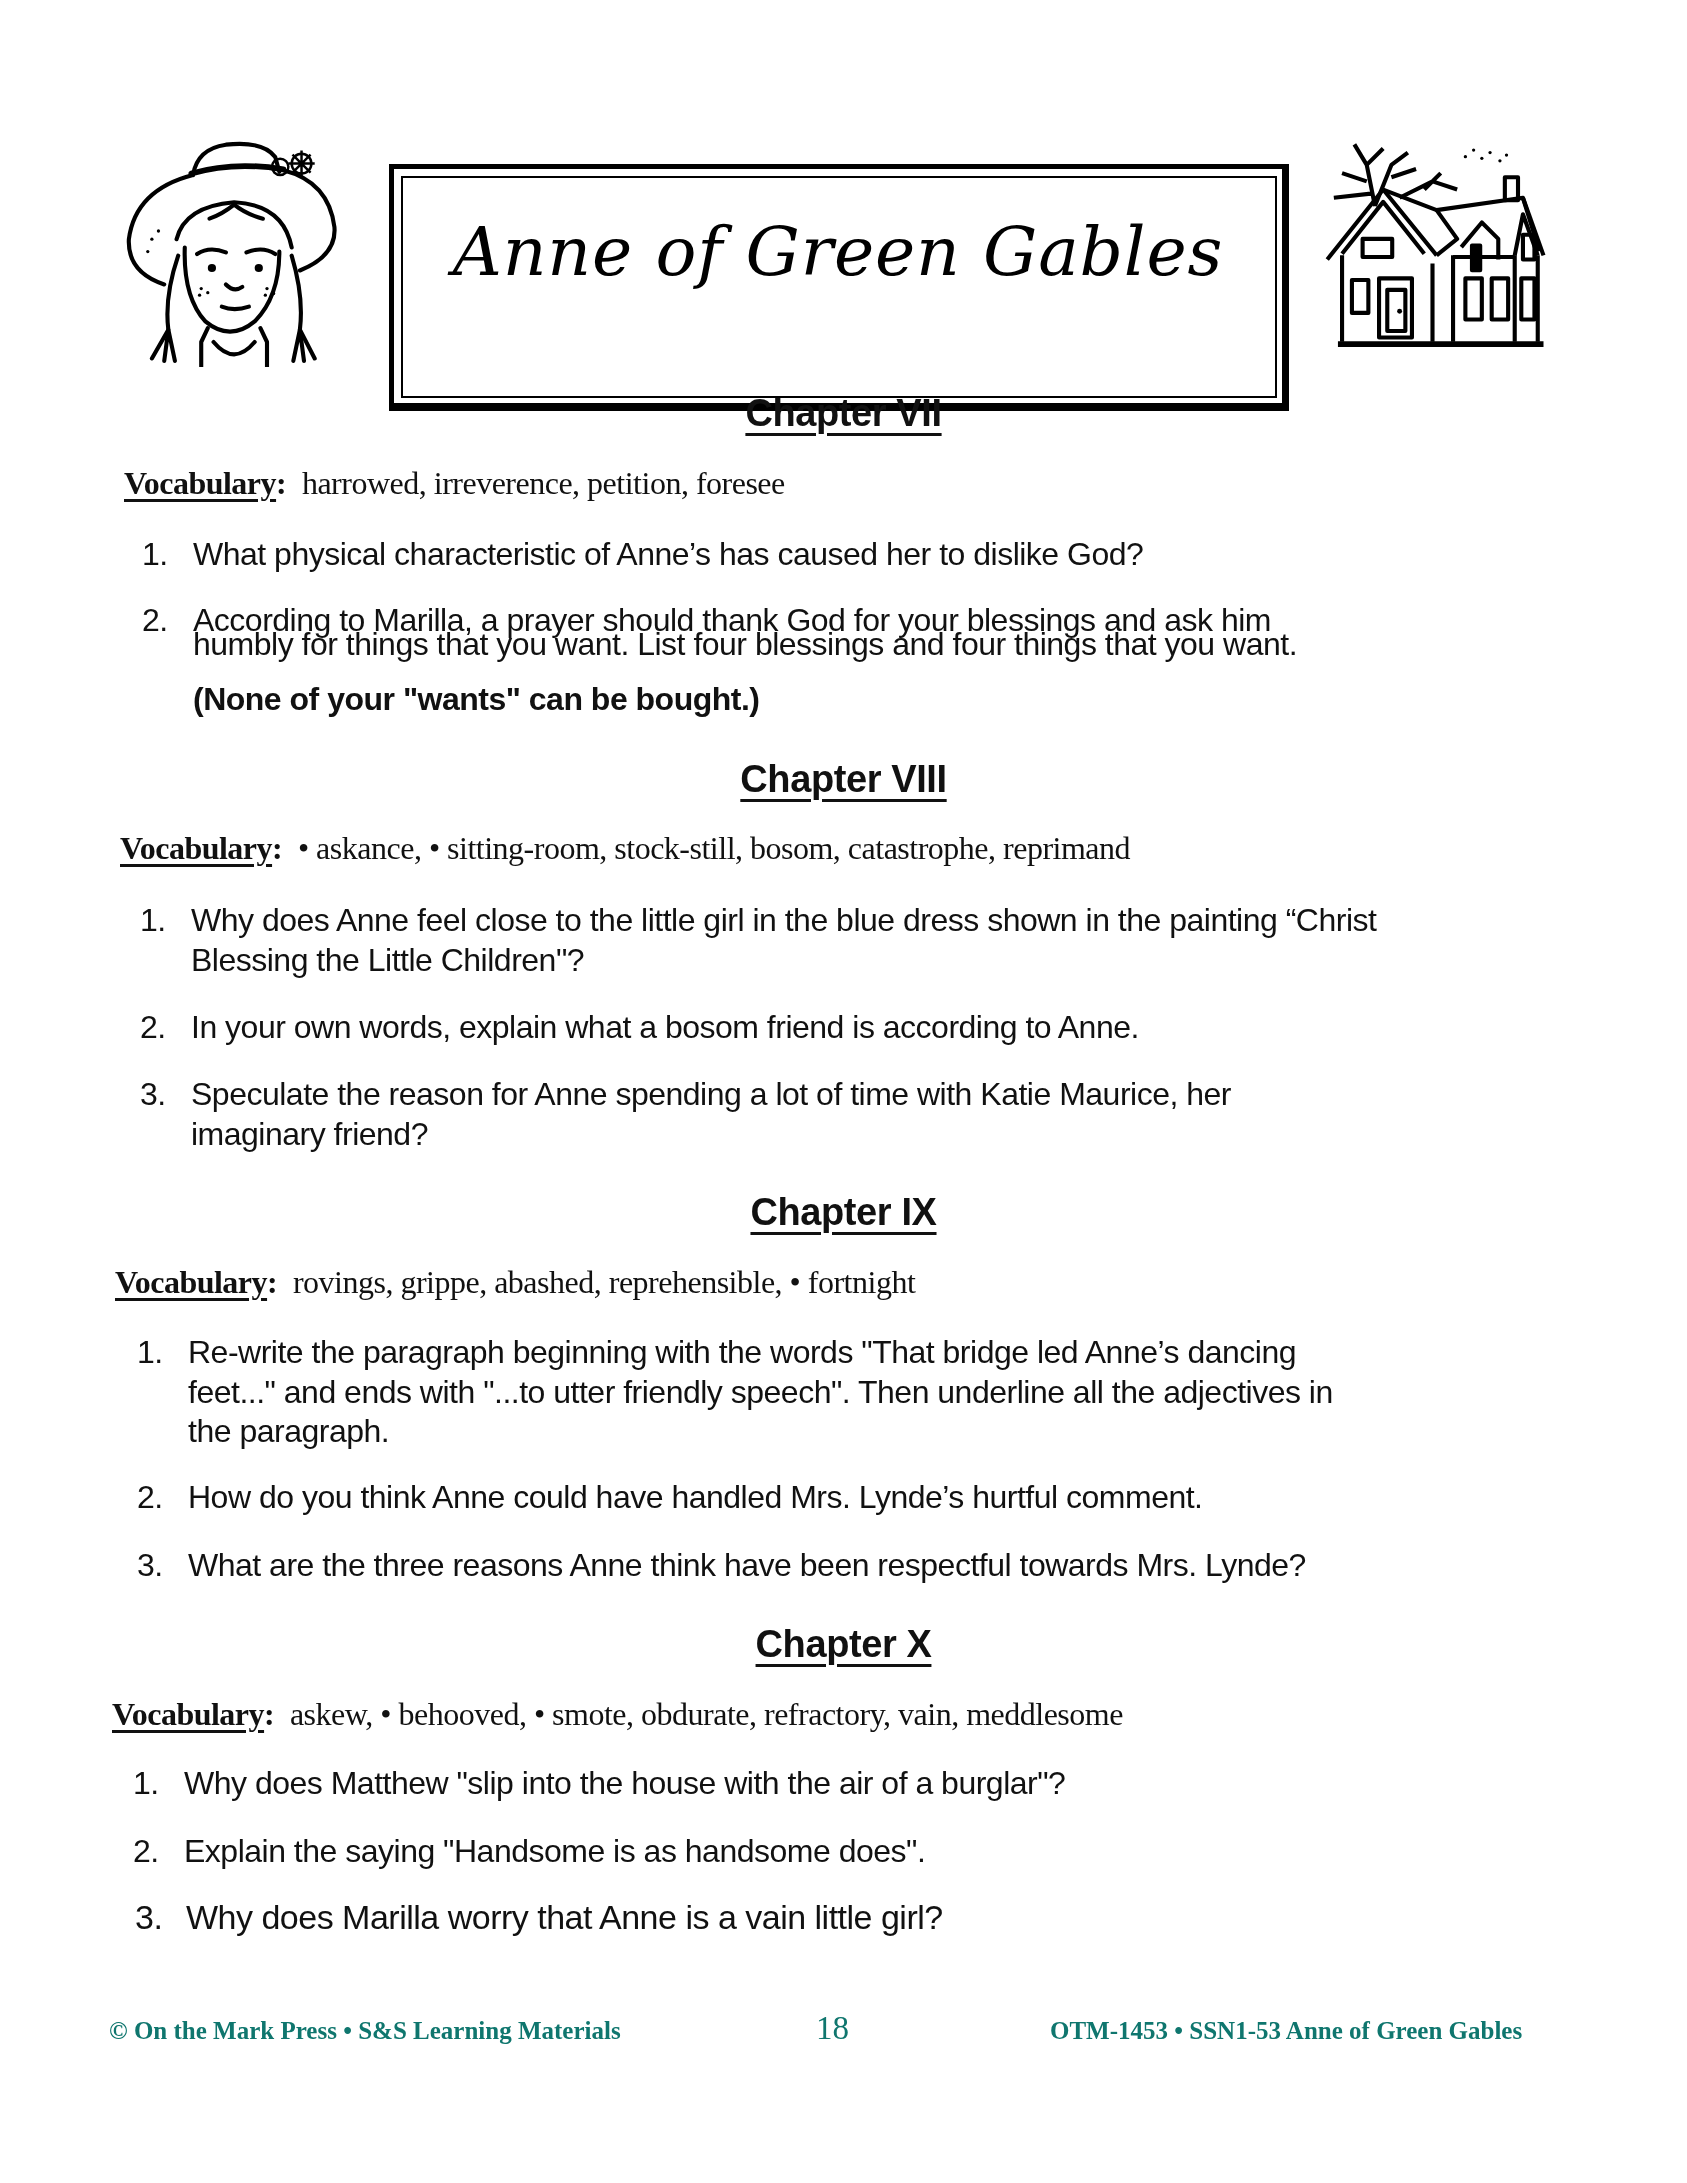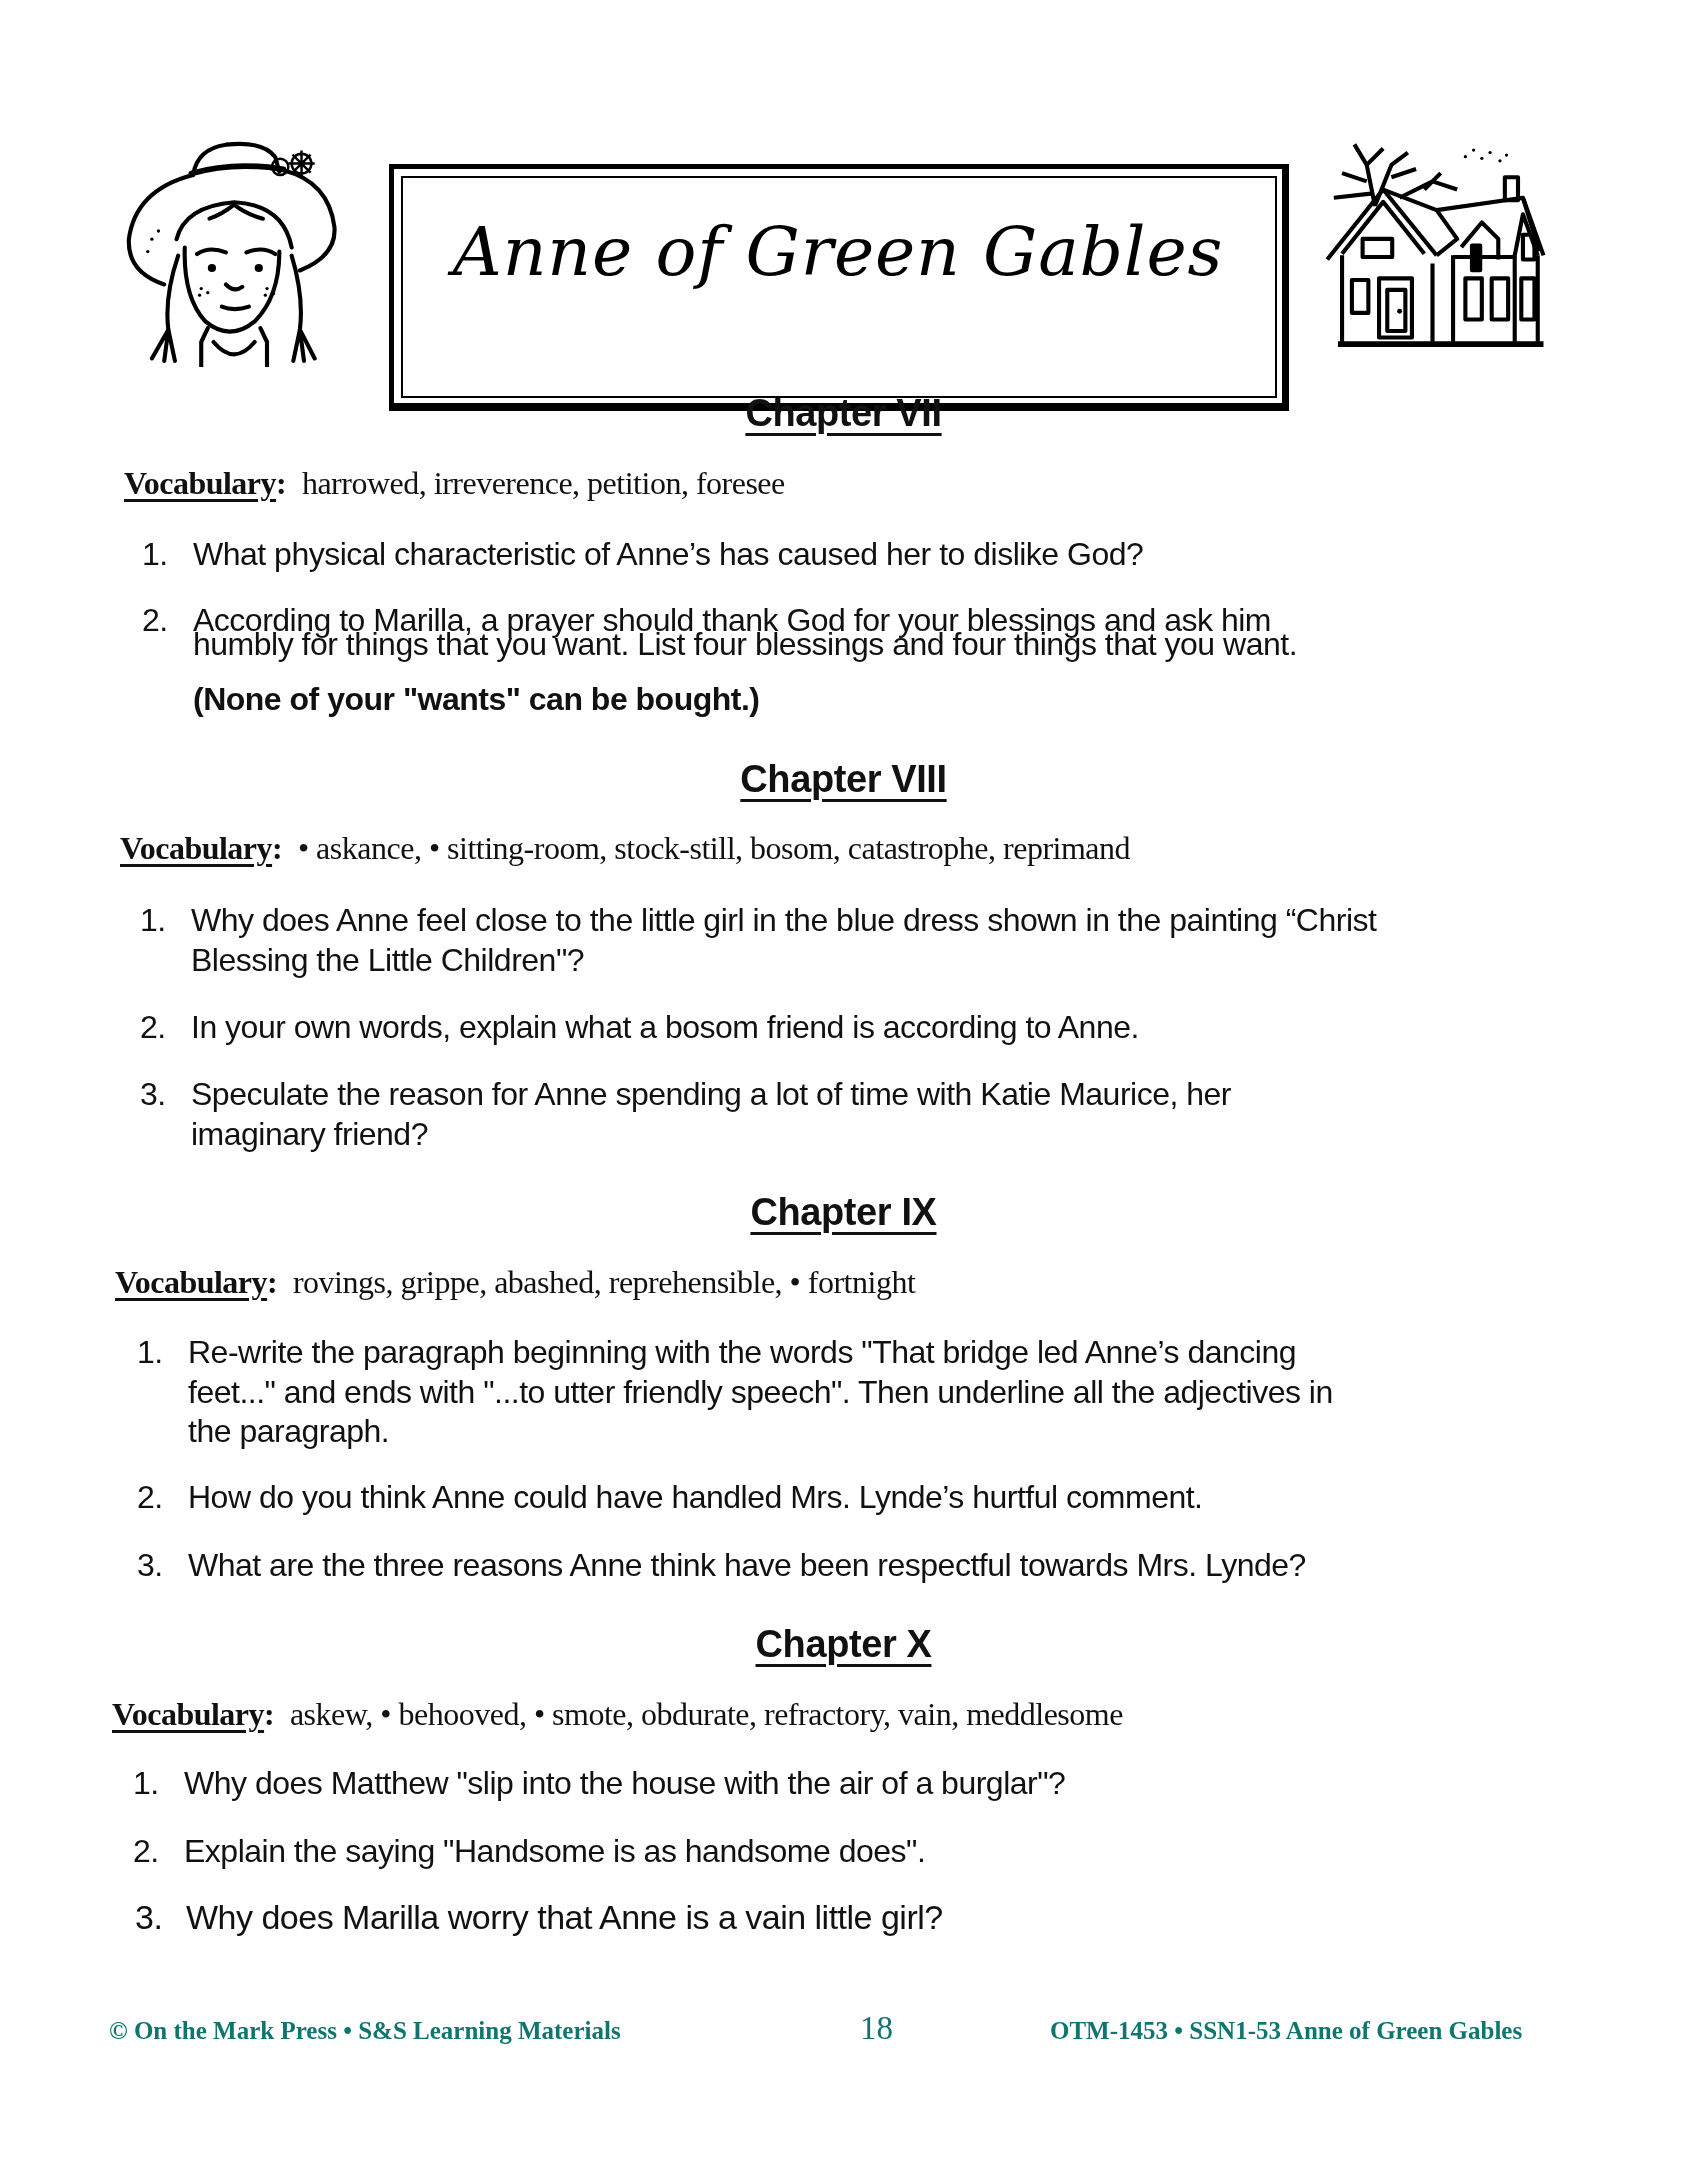--- a/index.html
+++ b/index.html
@@ -53,21 +53,21 @@
     }
     .q-num { position: absolute; left: 0; top: 0; width: 41px; }
     .q-text { position: absolute; left: 51px; top: 0; white-space: nowrap; }
     .q-bold { font-weight: bold; }
 
     
     .footer {
       position: absolute; top: 2017px; font-family: "Liberation Serif", "DejaVu Serif", serif;
       font-size: 25px; font-weight: bold; white-space: nowrap; color: #0f766e;
     }
-    .footer-page { font-weight: normal; font-size: 33px; top: 2010px; margin-left: 44px; }
+    .footer-page { font-weight: normal; font-size: 33px; top: 2010px; }
   </style>
 </head>
 <body>
 
 <div>
 
   <svg class="illus" style="left:119px; top:132px;" width="222" height="235" viewBox="0 0 270 285">
     <g fill="none" stroke="#000" stroke-width="5" stroke-linecap="round" stroke-linejoin="round">
 
       <path d="M90 52 Q95 20 130 15 Q175 10 190 30 L195 48"></path>

